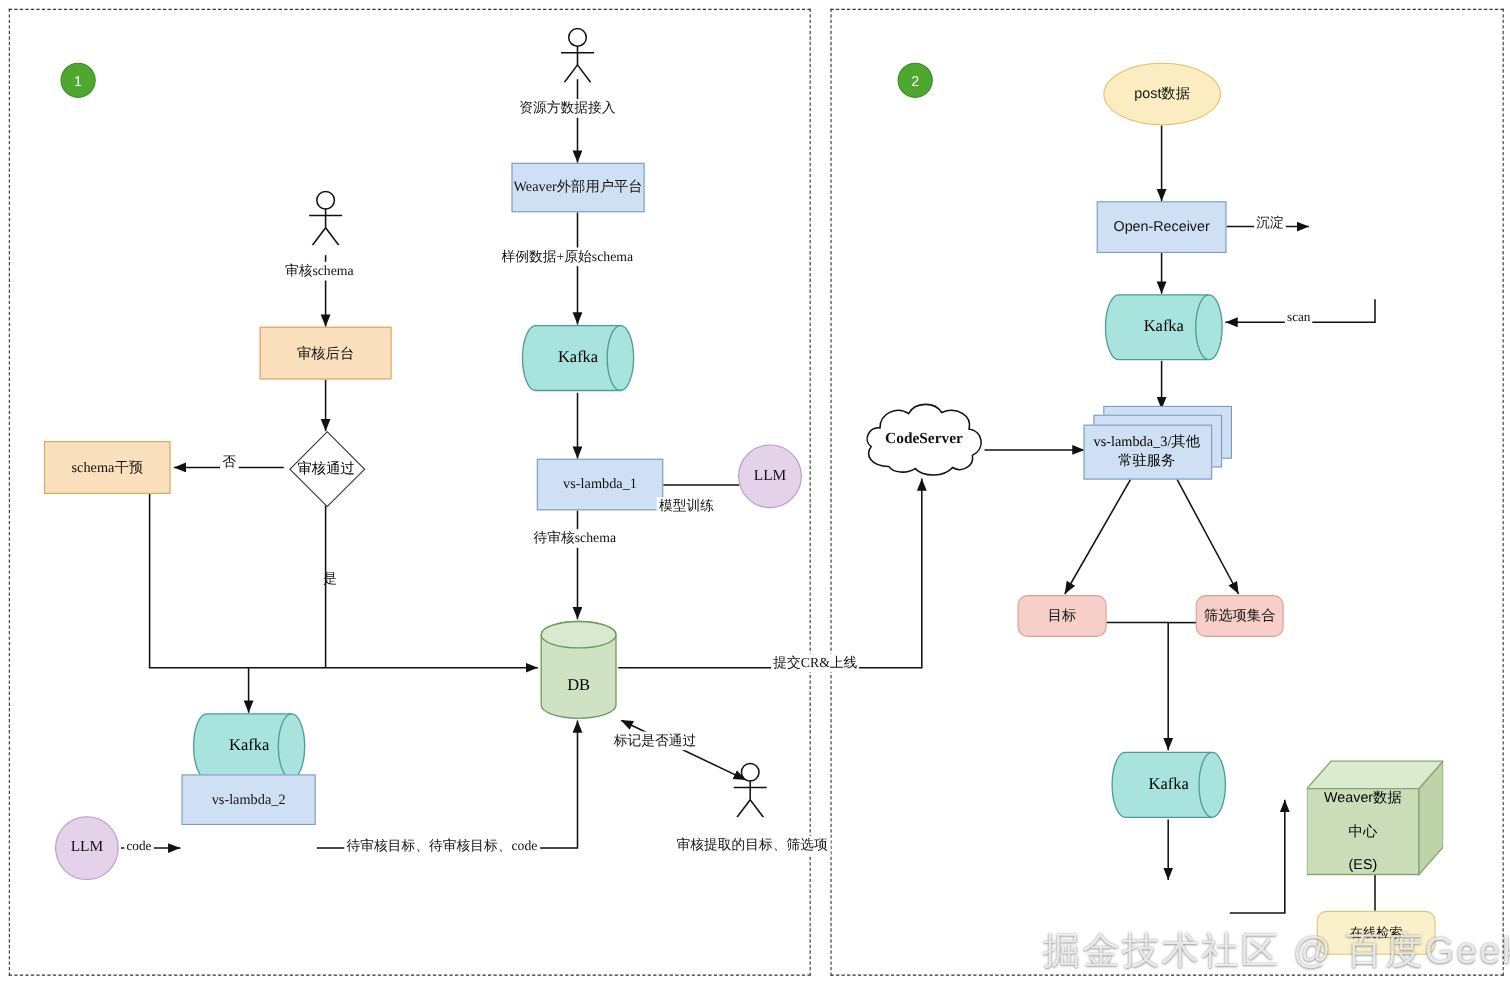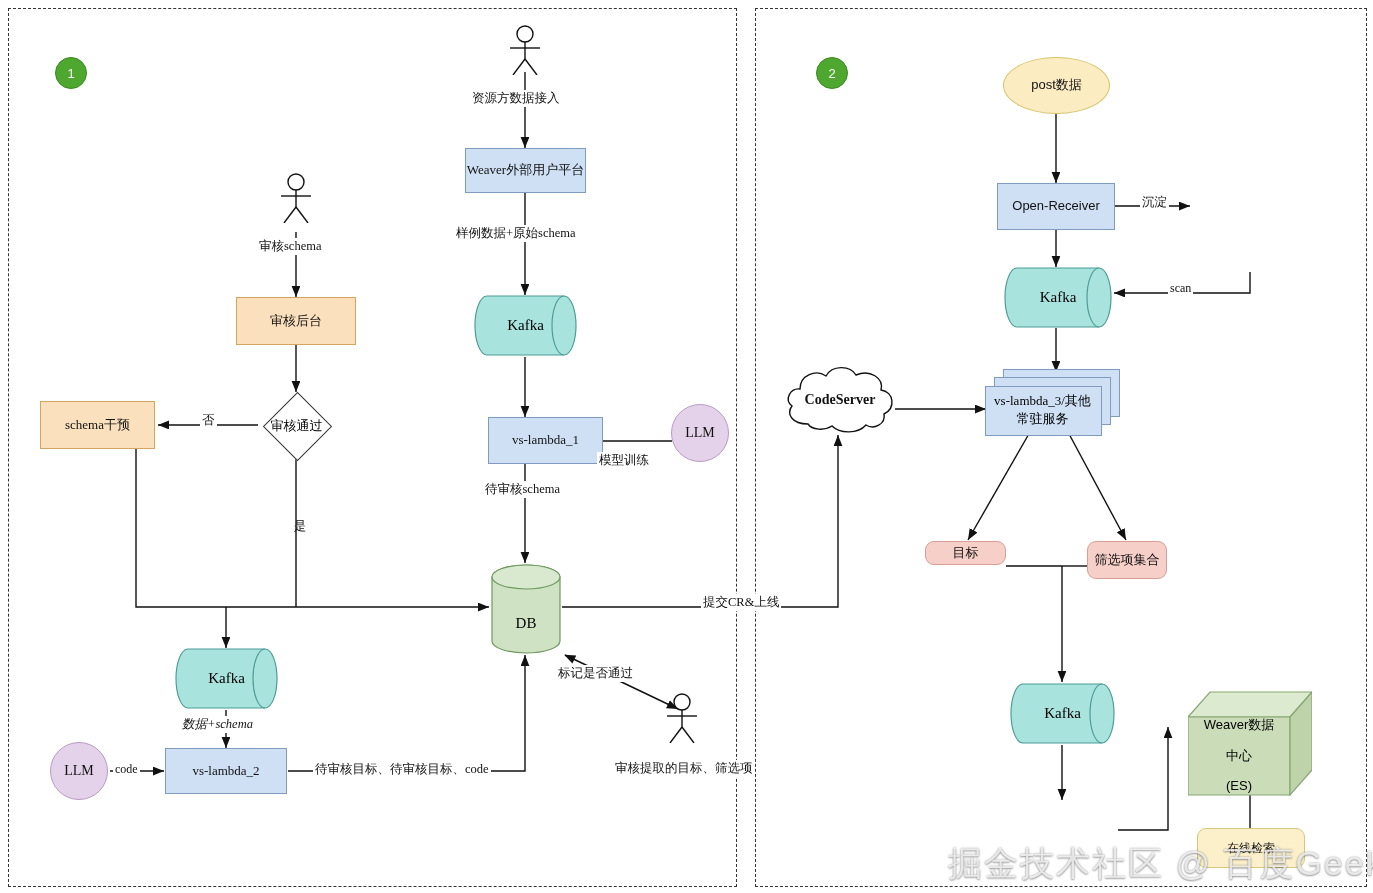--- a/index.html
+++ b/index.html
@@ -202,21 +202,21 @@
     </svg>
     <div class="lbl">Kafka</div>
   </div>
 
   <div class="elabel" style="left:180px;top:716px;font-style:italic;">数据+schema</div>
 
   <div class="node circle-llm" style="left:50px;top:742px;width:58px;height:58px;font-size:14px;">LLM</div>
 
   <div class="elabel" style="left:113px;top:762px;font-size:12px;">code</div>
 
-  <div class="node rect" style="left:165px;top:748px;width:122px;height:46px;">vs-lambda_2</div>
+  <div class="node rect" style="left:165px;top:704px;width:122px;height:46px;">vs-lambda_2</div>
 
   <div class="elabel" style="left:313px;top:761px;">待审核目标、待审核目标、code</div>
 
   <div class="cyl" style="left:490px;top:563px;width:72px;height:92px;">
     <svg class="body" viewBox="0 0 72 92" preserveAspectRatio="none">
       <path d="M2,14 A34,12 0 0 1 70,14 L70,78 A34,12 0 0 1 2,78 z" fill="#cfe2c4" stroke="#6f9a5f" stroke-width="1.2"></path>
       <ellipse cx="36" cy="14" rx="34" ry="12" fill="#d9e9d0" stroke="#6f9a5f" stroke-width="1.2"></ellipse>
     </svg>
     <div class="lbl" style="padding-top:14px;">DB</div>
   </div>
@@ -265,21 +265,21 @@
   <div class="stack" style="left:985px;top:369px;width:135px;height:66px;">
     <div class="sh" style="left:18px;top:0;width:115px;height:46px;"></div>
     <div class="sh" style="left:9px;top:8px;width:115px;height:46px;"></div>
     <div class="sh" style="left:0;top:17px;width:115px;height:48px;"></div>
     <div class="lbl" style="left:0;top:17px;width:115px;height:48px;flex-direction:column;">
       <span>vs-lambda_3/其他</span>
       <span>常驻服务</span>
     </div>
   </div>
 
-  <div class="node rect-pink" style="left:925px;top:541px;width:81px;height:24px;">目标</div>
+  <div class="node rect-pink" style="left:925px;top:541px;width:81px;height:38px;">目标</div>
 
   <div class="node rect-pink" style="left:1087px;top:541px;width:80px;height:38px;">筛选项集合</div>
 
   <div class="cyl" style="left:1009px;top:682px;width:107px;height:63px;">
     <svg class="body" viewBox="0 0 107 63" preserveAspectRatio="none">
       <path d="M14,2 L93,2 A12,29.5 0 0 1 93,61 L14,61 A12,29.5 0 0 1 14,2 z" fill="#a9e3de" stroke="#4c9d96" stroke-width="1.2"></path>
       <path d="M93,2 A12,29.5 0 0 0 93,61" fill="none" stroke="#4c9d96" stroke-width="1.2"></path>
     </svg>
     <div class="lbl">Kafka</div>
   </div>

